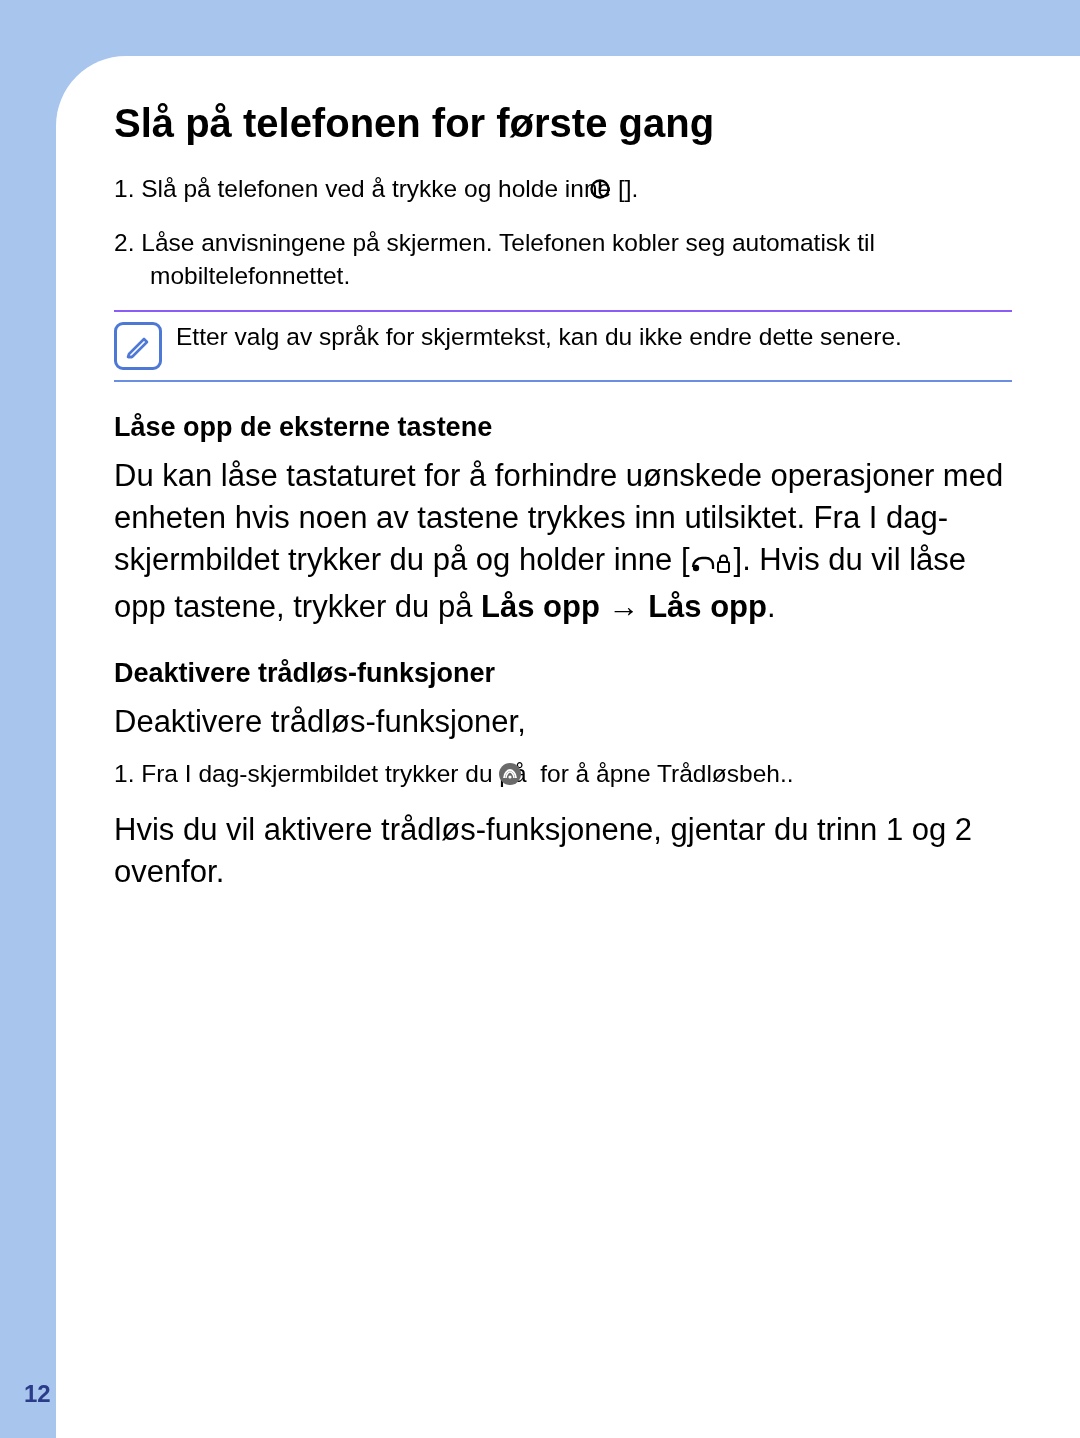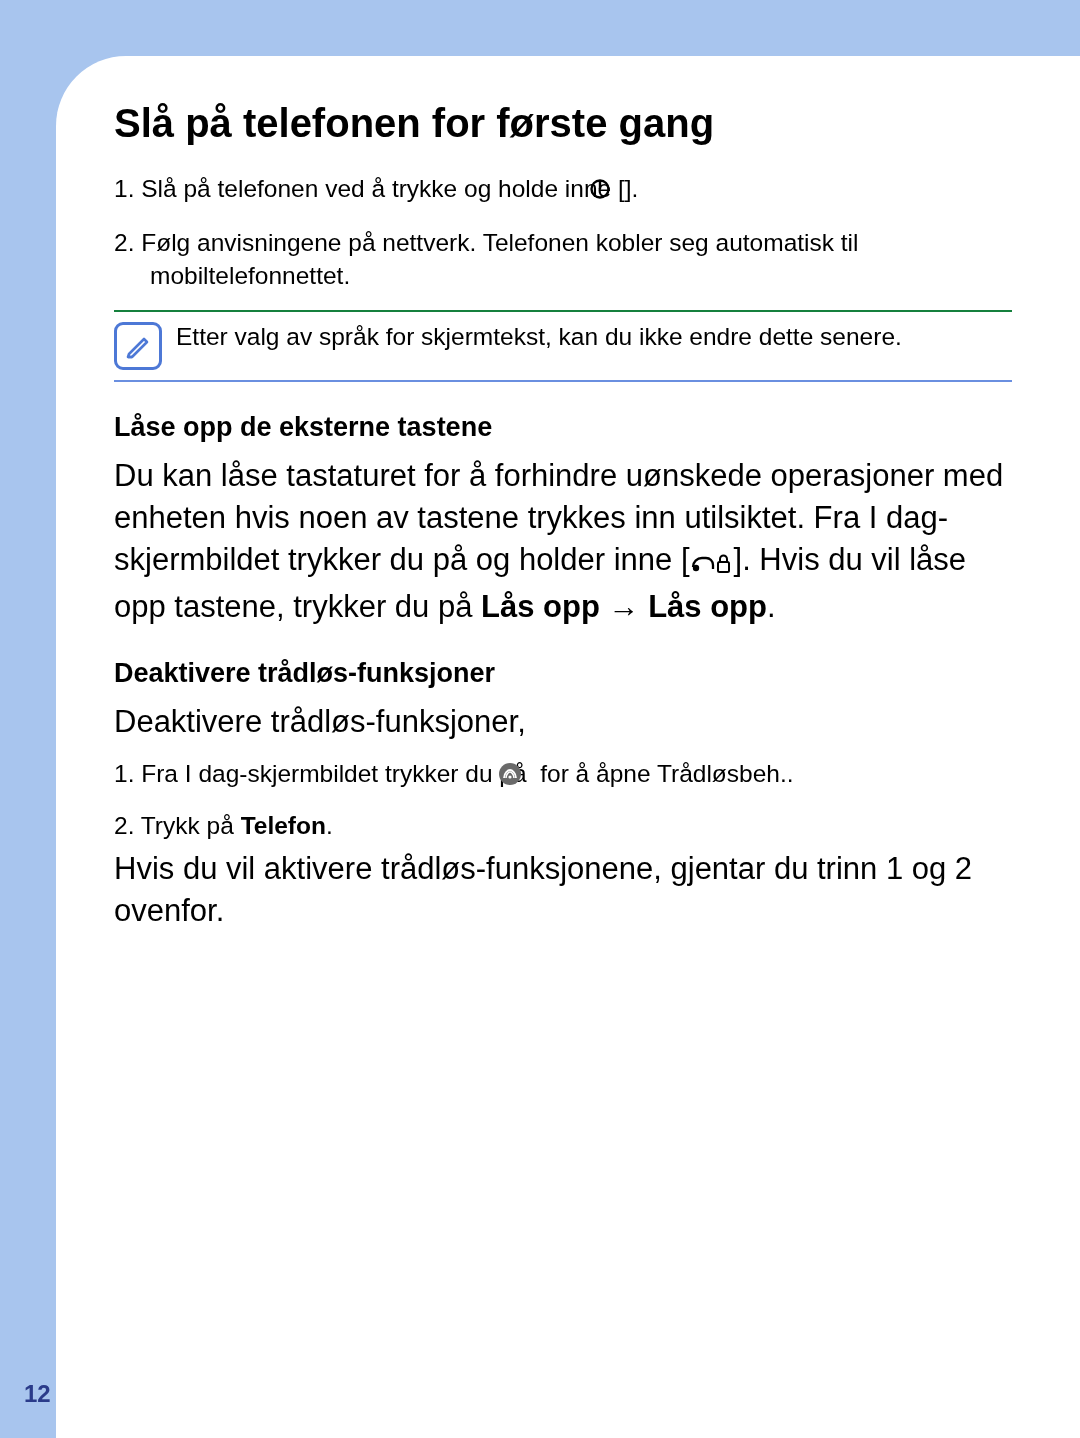--- a/index.html
+++ b/index.html
@@ -48,21 +48,21 @@
     list-style: none;
     margin: 0;
     padding: 0;
   }
   ol.main-list > li {
     margin: 0 0 18px 0;
     padding-left: 36px;
     text-indent: -36px;
   }
   .note-box {
-    border-top: 2px solid #15803d;
+    border-top: 2px solid #8b5cf6;
     border-bottom: 2px solid #6a8fe0;
     padding: 8px 0 10px 0;
     margin: 6px 0 26px 0;
     display: flex;
     align-items: flex-start;
     gap: 14px;
   }
   .note-icon {
     flex: 0 0 auto;
     width: 42px;
@@ -118,21 +118,21 @@
     <ol class="main-list">
       <li class="list-text">
         <span>1.</span>
         <span>Slå på telefonen ved å trykke og holde inne [</span><span class="inline-icon"><svg width="22" height="22" viewBox="0 0 22 22">
               <circle cx="11" cy="11" r="8.5" fill="none" stroke="#000" stroke-width="2.4"></circle>
               <line x1="11" y1="3" x2="11" y2="11" stroke="#000" stroke-width="2.4"></line>
             </svg></span><span>].</span>
       </li>
       <li class="list-text">
         <span>2.</span>
-        <span>Følg anvisningene på nettverk. Telefonen kobler seg automatisk til mobiltelefonnettet.</span>
+        <span>Låse anvisningene på skjermen. Telefonen kobler seg automatisk til mobiltelefonnettet.</span>
       </li>
     </ol>
 
     <div class="note-box">
       <div class="note-icon">
         <svg width="28" height="28" viewBox="0 0 28 28">
           <path d="M5 22 L20 7 L23 10 L8 25 L4 25 Z" fill="none" stroke="#4d78d6" stroke-width="2.6" stroke-linejoin="round"></path>
           <line x1="4" y1="25" x2="8" y2="25" stroke="#4d78d6" stroke-width="2.6"></line>
         </svg>
       </div>
@@ -155,23 +155,19 @@
     <ol class="main-list">
       <li class="list-text" style="margin-bottom:14px;">
         <span>1.</span>
         <span>Fra I dag-skjermbildet trykker du på </span><span class="inline-icon-text"><svg width="26" height="26" viewBox="0 0 26 26">
               <circle cx="13" cy="13" r="11" fill="#6a6a6a"></circle>
               <path d="M7 17 C7 12, 11 9, 13 9 C15 9, 19 12, 19 17" fill="none" stroke="#fff" stroke-width="1.8"></path>
               <path d="M9 17 C9 13.5, 11.5 11, 13 11 C14.5 11, 17 13.5, 17 17" fill="none" stroke="#fff" stroke-width="1.6"></path>
               <circle cx="13" cy="16" r="1.6" fill="#fff"></circle>
             </svg></span><span> for å åpne Trådløsbeh..</span>
       </li>
-      <li class="list-text" style="margin-bottom:6px;">
-        <span>2.</span>
-        <span>Trykk på </span><span class="bold">Telefon</span><span>.</span>
-      </li>
     </ol>
 
     <p class="para">Hvis du vil aktivere trådløs-funksjonene, gjentar du trinn 1 og 2 ovenfor.</p>
 
     <div class="page-number">12</div>
   </div>
 </div>
 
 </body></html>

